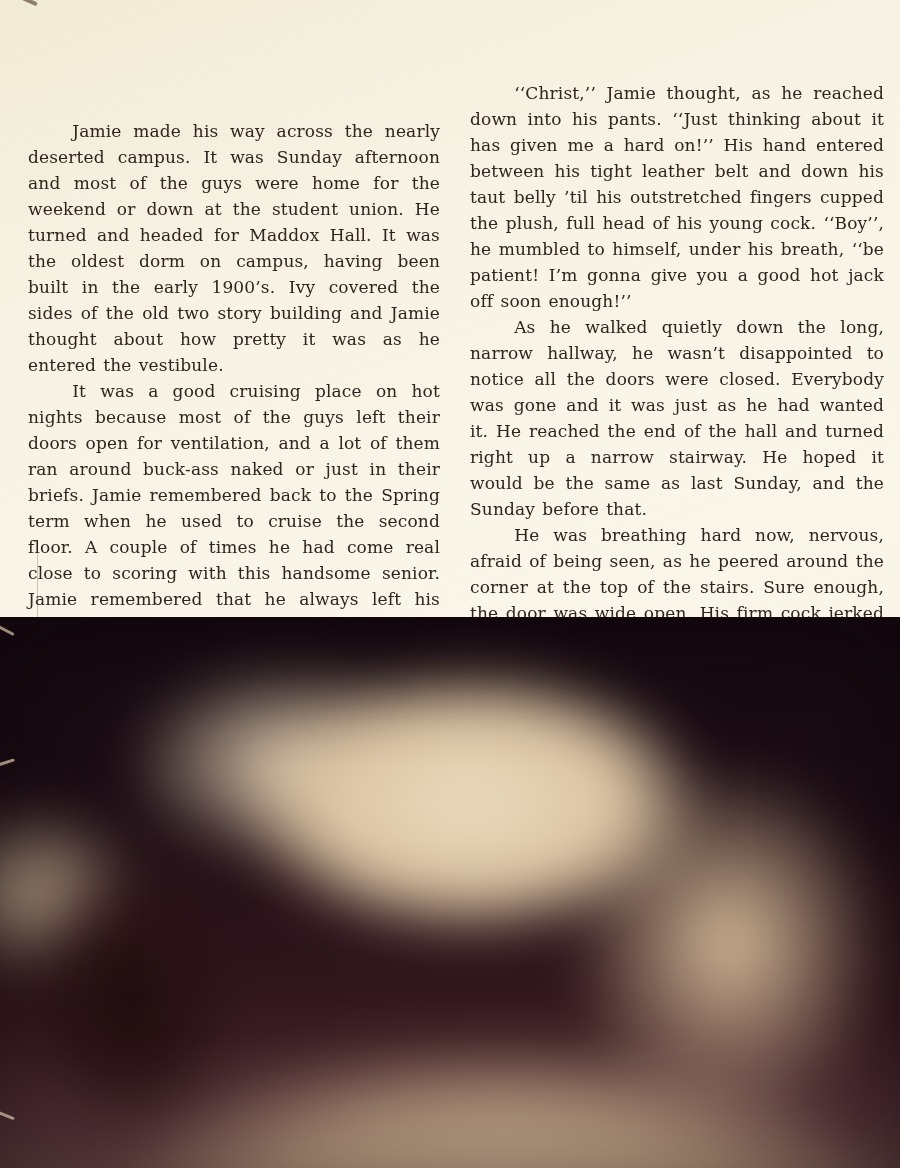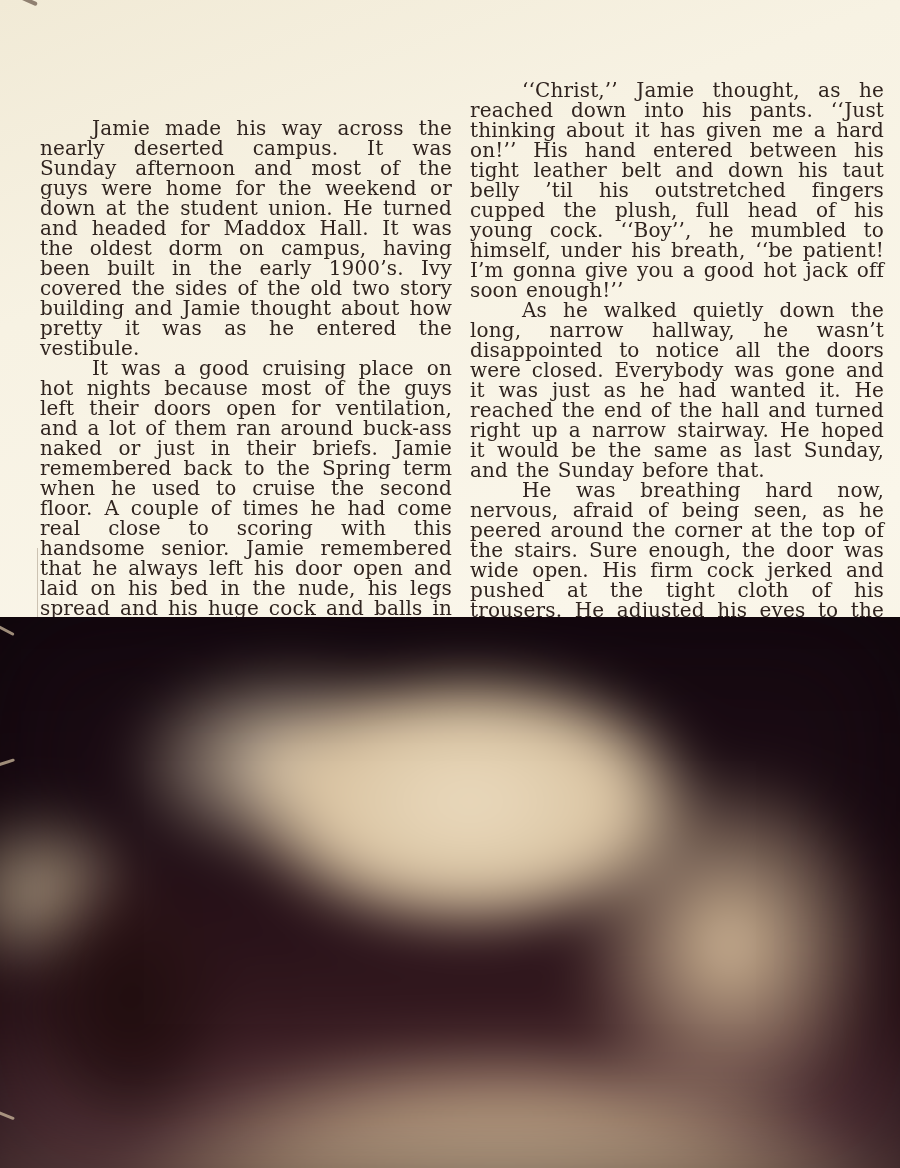--- a/index.html
+++ b/index.html
@@ -25,28 +25,28 @@
   .crease {
     position: absolute;
     left: 37px; top: 548px;
     width: 1px; height: 70px;
     background: rgba(120,100,80,.35);
   }
   
   .col {
     position: absolute;
     color: #30241f;
-    font-size: 20px;
-    line-height: 20px;
+    font-size: 17px;
+    line-height: 26px;
     text-align: justify;
     word-spacing: 1.7px;
     letter-spacing: .15px;
   }
   .col p { margin: 0; text-indent: 2.6em; }
-  .col-left  { left: 40px;  top: 118px; width: 412px; }
+  .col-left  { left: 28px;  top: 118px; width: 412px; }
   .col-right { left: 470px; top: 80px;  width: 414px; }
 
   
   .photo {
     position: absolute;
     left: 0; top: 617px;
     width: 900px; height: 551px;
     background: #180a10;
     overflow: hidden;
   }

